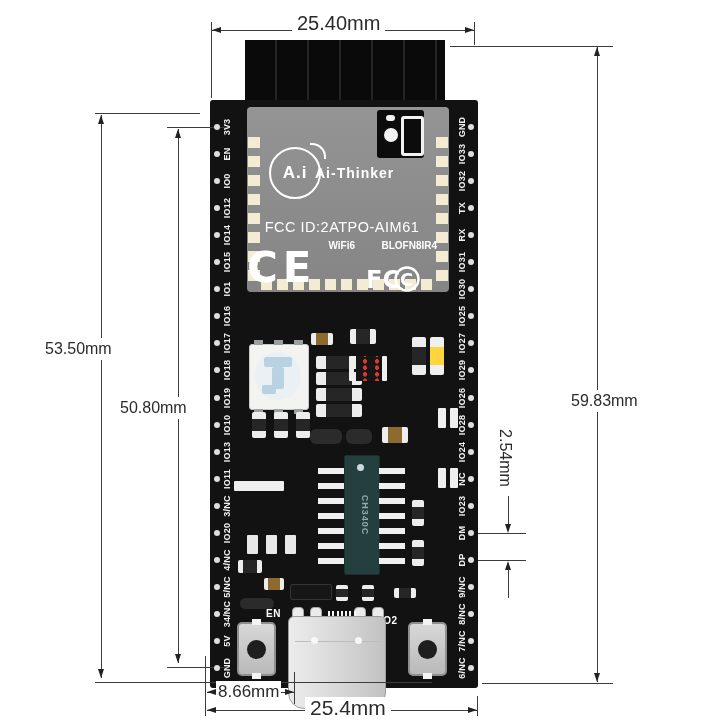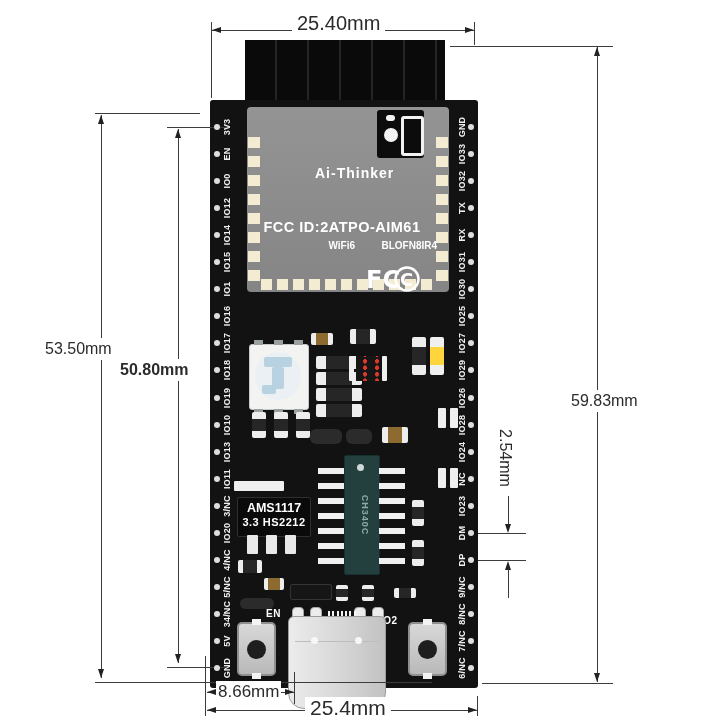--- a/index.html
+++ b/index.html
@@ -92,26 +92,31 @@
     <div class="padstrip pads-v" style="left:1px;top:30px;height:150px;"></div>
     <div class="padstrip pads-v" style="left:189px;top:30px;height:150px;"></div>
     <div class="padstrip pads-h" style="left:14px;top:172px;width:174px;"></div>
 
     <div id="ipex">
       <div class="pin"></div>
         <div class="sock"></div>
         <div class="body"></div>
     </div>
 
+    <div id="ailogo">
+      <span>A.i</span>
+      <div class="wave"></div>
+    </div>
 
     <div class="mtxt" style="left:68px;top:58px;font-size:14px;font-weight:700;letter-spacing:1px;">Ai-Thinker</div>
-    <div class="mtxt" style="left:4px;top:112px;width:182px;text-align:center;font-size:14.5px;font-weight:bold;letter-spacing:.5px;">FCC ID:2ATPO-AIM61</div>
+    <div class="mtxt" style="left:4px;top:112px;width:182px;text-align:center;font-size:14.5px;font-weight:normal;letter-spacing:.5px;">FCC ID:2ATPO-AIM61</div>
     <div class="mtxt" style="left:78px;top:133px;width:30px;text-align:right;font-size:10px;font-weight:bold;">WiFi6</div>
     <div class="mtxt" style="left:112px;top:133px;width:78px;text-align:right;font-size:10px;font-weight:bold;">BLOFN8IR4</div>
 
+    <div class="mtxt" style="left:0px;top:136px;font-size:42px;font-weight:bold;letter-spacing:5px;font-family:'DejaVu Sans',sans-serif;">CE</div>
 
     <svg width="54" height="32" style="position:absolute;left:119px;top:156px;">
       <text x="0" y="25" font-size="24" font-weight="bold" fill="#fff" font-family="DejaVu Sans">FC</text>
       <circle cx="41" cy="16" r="11.5" stroke="#fff" stroke-width="2.5" fill="none"></circle>
       <text x="34" y="23" font-size="18" font-weight="bold" fill="#fff" font-family="DejaVu Sans">C</text>
     </svg>
   </div>
 
   <div id="rgb" class="cmp">
     <div class="lens"></div>
@@ -157,24 +162,20 @@
 
   <div class="cmp padw" style="left:234px;top:481px;width:50px;height:10px;"></div>
 
   <div class="cmp dippads" style="left:318px;top:468px;height:100px;"></div>
   <div id="ch340" class="cmp">
     <div class="dot"></div>
     <div class="lbl">CH340C</div>
   </div>
   <div class="cmp dippads" style="left:379px;top:468px;height:100px;"></div>
 
-  <div id="ams" class="cmp">
-    <div class="l1">AMS1117</div>
-    <div class="l2">3.3  HS2212</div>
-  </div>
   <div class="cmp leg" style="left:247px;top:535px;"></div>
   <div class="cmp leg" style="left:266px;top:535px;"></div>
   <div class="cmp leg" style="left:285px;top:535px;"></div>
 
   <div class="cmp res-h" style="left:238px;top:560px;width:24px;height:13px;"></div>
   <div class="cmp cap-brown" style="left:264px;top:578px;width:20px;height:12px;"></div>
   <div class="cmp cap-dark" style="left:240px;top:598px;width:34px;height:11px;"></div>
 
   <div class="cmp" style="left:290px;top:584px;width:40px;height:14px;background:#161616;border:1px solid #343434;border-radius:2px;"></div>
   <div class="cmp res-v" style="left:336px;top:585px;width:12px;height:16px;"></div>
@@ -217,21 +218,21 @@
   <div class="ar u" style="left:98px;top:115px;"></div>
   <div class="ar d" style="left:98px;top:669px;"></div>
   <div class="hline" style="left:95px;top:682px;width:337px;"></div>
   <div class="dimlabel" style="left:40px;top:338px;">53.50mm</div>
 
   <div class="hline" style="left:167px;top:127px;width:59px;"></div>
   <div class="vline" style="left:178px;top:129px;height:534px;"></div>
   <div class="ar u" style="left:175px;top:129px;"></div>
   <div class="ar d" style="left:175px;top:654px;"></div>
   <div class="hline" style="left:167px;top:667px;width:59px;"></div>
-  <div class="dimlabel" style="left:115px;top:359px;font-weight:bold;">50.80mm</div>
+  <div class="dimlabel" style="left:115px;top:397px;">50.80mm</div>
 
   <div class="hline" style="left:450px;top:46px;width:163px;"></div>
   <div class="vline" style="left:597px;top:47px;height:635px;"></div>
   <div class="ar u" style="left:594px;top:47px;"></div>
   <div class="ar d" style="left:594px;top:673px;"></div>
   <div class="hline" style="left:482px;top:683px;width:131px;"></div>
   <div class="dimlabel" style="left:566px;top:390px;">59.83mm</div>
 
   <div class="dimlabel rot90" style="left:467px;top:447px;width:76px;text-align:center;font-size:16px;padding:0;">2.54mm</div>
   <div class="vline" style="left:508px;top:496px;height:32px;"></div>

